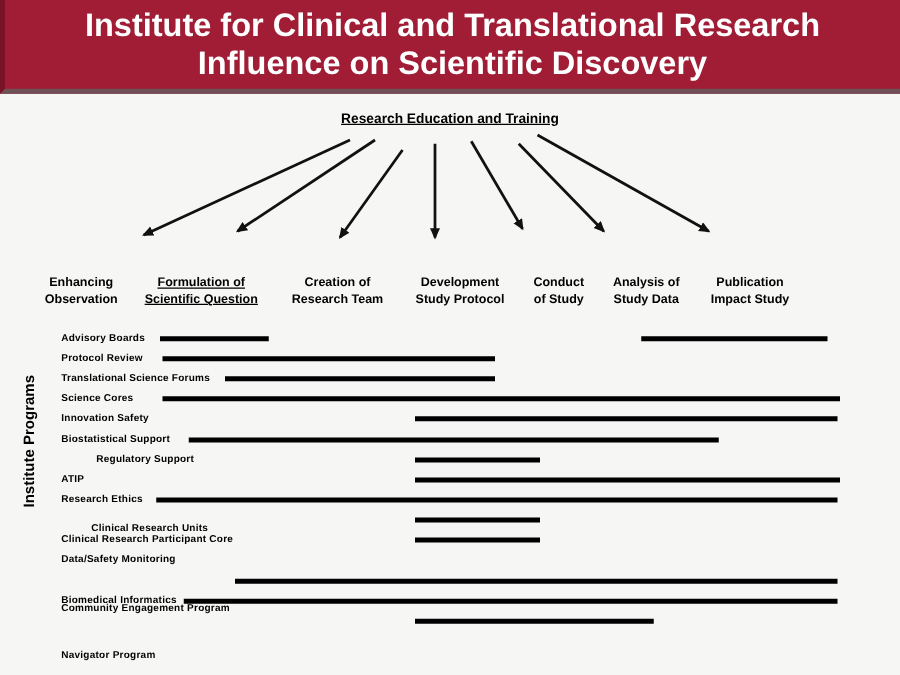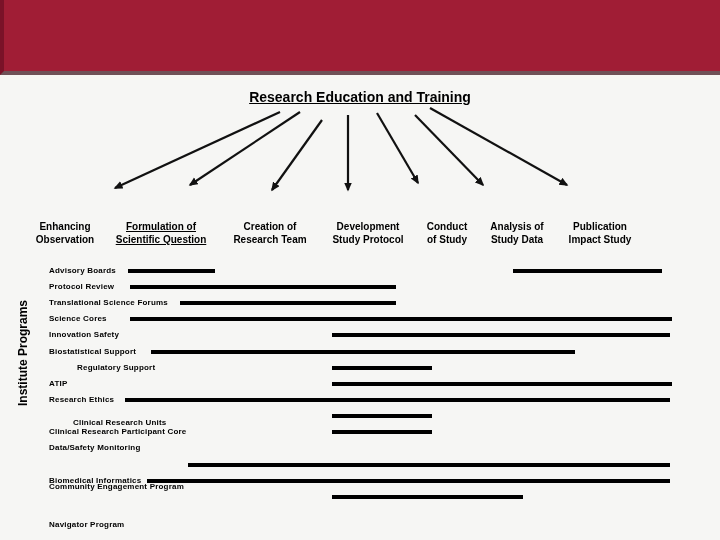--- a/index.html
+++ b/index.html
@@ -19,21 +19,21 @@
     border-left:4px solid var(--banner-edge,#7a1228);
     border-bottom:4px solid var(--banner-bottom,#6f5157);
     color:#fff;text-align:center;font-weight:bold;
   }
   .banner .tline1{font-size:26px;line-height:31px;padding-top:5px;letter-spacing:0px;}
   .banner .tline2{font-size:26px;line-height:29px;}
 
   
   .subtitle{
     position:absolute;left:0;top:89px;width:720px;text-align:center;
-    font-size:14px;font-weight:bold;color:#000;
+    font-size:11px;font-weight:bold;color:#000;
     text-decoration:underline;white-space:nowrap;
   }
 
   
   svg.arrows{position:absolute;left:0;top:0;width:720px;height:210px;}
 
   
   .phase{
     position:absolute;top:220px;transform:translateX(-50%);
     font-size:10px;line-height:13px;font-weight:bold;color:#000;
@@ -54,20 +54,22 @@
     transform:translate(-50%,-50%) rotate(-90deg);
     font-size:12px;font-weight:bold;color:#000;white-space:nowrap;
   }
 </style>
 </head>
 <body>
 
 <div class="slide">
 
   <div class="banner">
+    <div class="tline1">Institute for Clinical and Translational Research</div>
+    <div class="tline2">Influence on Scientific Discovery</div>
   </div>
 
   <div class="subtitle">Research Education and Training</div>
 
   <svg class="arrows" id="arrows-svg" viewBox="0 0 720 210" xmlns="http://www.w3.org/2000/svg">
     <defs>
       <marker id="ah" markerWidth="10" markerHeight="9" refX="7.5" refY="4" orient="auto" markerUnits="userSpaceOnUse">
         <path d="M0,0 L9,4 L0,8 z" fill="#111"></path>
       </marker>
     </defs>

